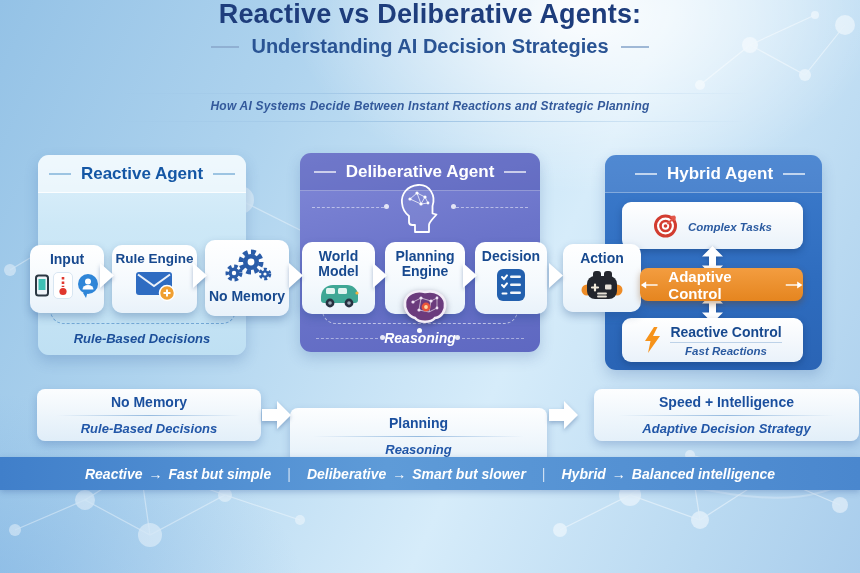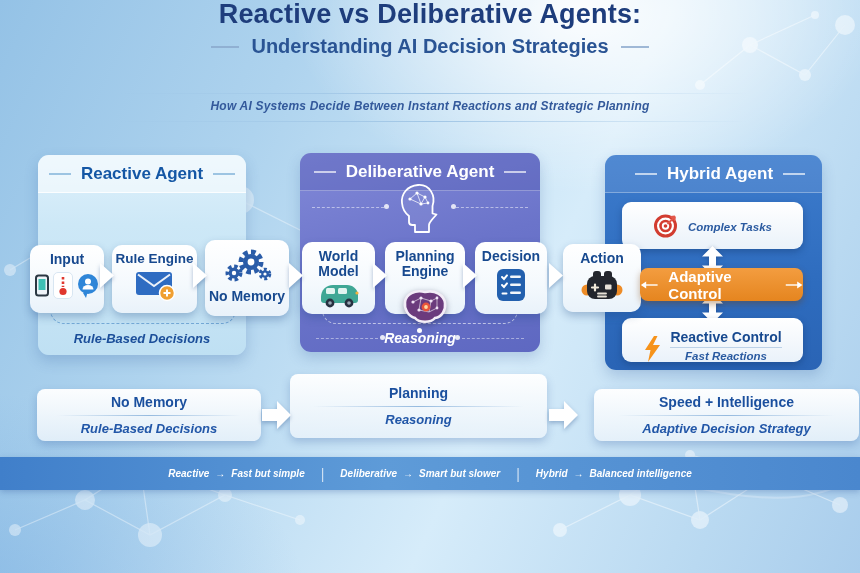--- a/index.html
+++ b/index.html
@@ -59,21 +59,21 @@
   .sumcard{position:absolute;z-index:2;background:linear-gradient(180deg,rgba(255,255,255,.96),rgba(232,242,250,.88));
     border-radius:8px;box-shadow:0 4px 9px rgba(40,80,150,.25);display:flex;flex-direction:column;align-items:center;justify-content:center;}
   .sumcard .s1{font-size:14px;font-weight:bold;color:#1a4f9e;}
   .sumcard .sdiv{width:82%;height:1px;margin:5px 0;background:linear-gradient(90deg,transparent,rgba(140,180,220,.9),transparent);}
   .sumcard .s2{font-size:13px;font-style:italic;font-weight:bold;color:#2257a8;}
   
   .legend{position:absolute;left:0;top:457px;width:100%;height:33px;z-index:2;
     background:linear-gradient(90deg,#407fca 0%,#ніч 0%,#5e9bd8 45%,#4a87ce 100%);
     background:linear-gradient(90deg,#407fca 0%,#5e9bd8 45%,#4a87ce 100%);
     display:flex;align-items:center;justify-content:center;gap:12px;color:#fff;box-shadow:0 2px 6px rgba(40,80,150,.3);}
-  .legend .grp{display:flex;align-items:center;gap:6px;font-size:10px;}
+  .legend .grp{display:flex;align-items:center;gap:6px;font-size:14px;}
   .legend .nm{font-weight:bold;font-style:italic;}
   .legend .ar{font-weight:bold;}
   .legend .ds{font-weight:600;font-style:italic;}
   .legend .sep{opacity:.7;font-size:14px;margin:0 4px;}
 </style>
 </head>
 <body>
 
 <div id="stage">
 
@@ -221,21 +221,21 @@
       <line x1="6" y1="5" x2="20" y2="5" stroke="#fff" stroke-width="1.6"></line>
       <polygon points="7,1 1,5 7,9" fill="#fff"></polygon>
     </svg>
     <span>Adaptive Control</span>
     <svg width="22" height="10" viewBox="0 0 22 10">
       <line x1="2" y1="5" x2="16" y2="5" stroke="#fff" stroke-width="1.6"></line>
       <polygon points="15,1 21,5 15,9" fill="#fff"></polygon>
     </svg>
   </div>
 
-  <div class="hcard" style="left:622px;top:318px;width:181px;height:44px;align-items:flex-end;">
+  <div class="hcard" style="left:622px;top:318px;width:181px;height:44px;">
     <svg width="19" height="26" viewBox="0 0 19 26">
       <polygon points="11,0 2,14 7.5,14 5,26 17,9 10,9 14.5,0" fill="#f6931b"></polygon>
     </svg>
     <span class="txt">
       <span class="t1">Reactive Control</span>
       <span class="t2">Fast Reactions</span>
     </span>
   </div>
 
   <div class="card" style="left:30px;top:245px;width:74px;height:68px;">
@@ -376,21 +376,21 @@
   </div>
 
   <div class="sumcard" style="left:37px;top:389px;width:224px;height:52px;">
     <span class="s1">No Memory</span>
     <span class="sdiv"></span>
     <span class="s2">Rule-Based Decisions</span>
   </div>
   <svg class="flow-arrow" style="left:262px;top:399px;" width="30" height="32" viewBox="0 0 30 32">
     <polygon points="0,10 15,10 15,2 29,16 15,30 15,22 0,22" fill="#ffffff"></polygon>
   </svg>
-  <div class="sumcard" style="left:290px;top:374px;width:257px;height:64px;">
+  <div class="sumcard" style="left:290px;top:408px;width:257px;height:56px;">
     <span class="s1">Planning</span>
     <span class="sdiv"></span>
     <span class="s2">Reasoning</span>
   </div>
   <svg class="flow-arrow" style="left:549px;top:399px;" width="30" height="32" viewBox="0 0 30 32">
     <polygon points="0,10 15,10 15,2 29,16 15,30 15,22 0,22" fill="#ffffff"></polygon>
   </svg>
   <div class="sumcard" style="left:594px;top:389px;width:265px;height:52px;">
     <span class="s1">Speed + Intelligence</span>
     <span class="sdiv"></span>

